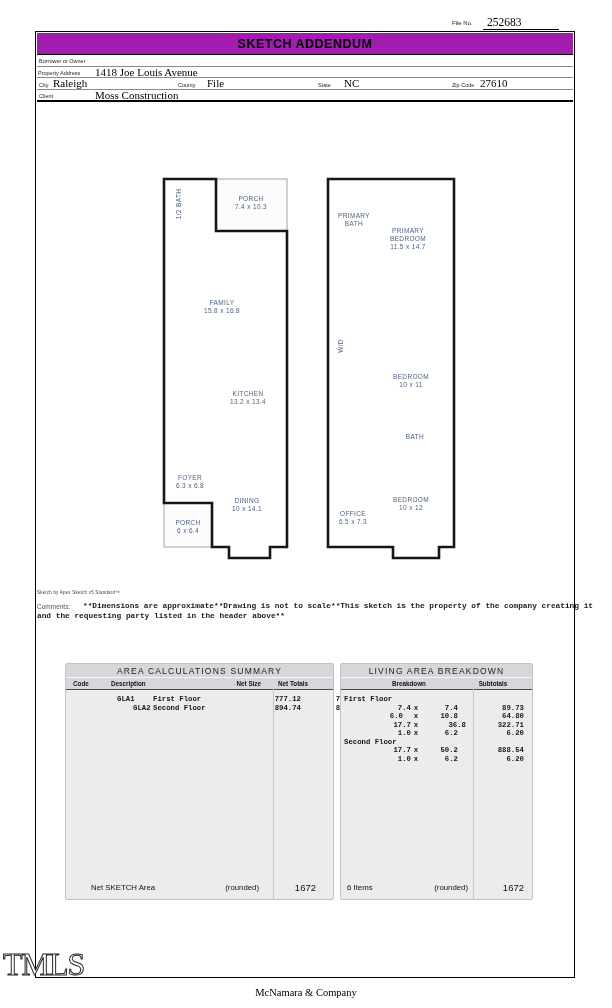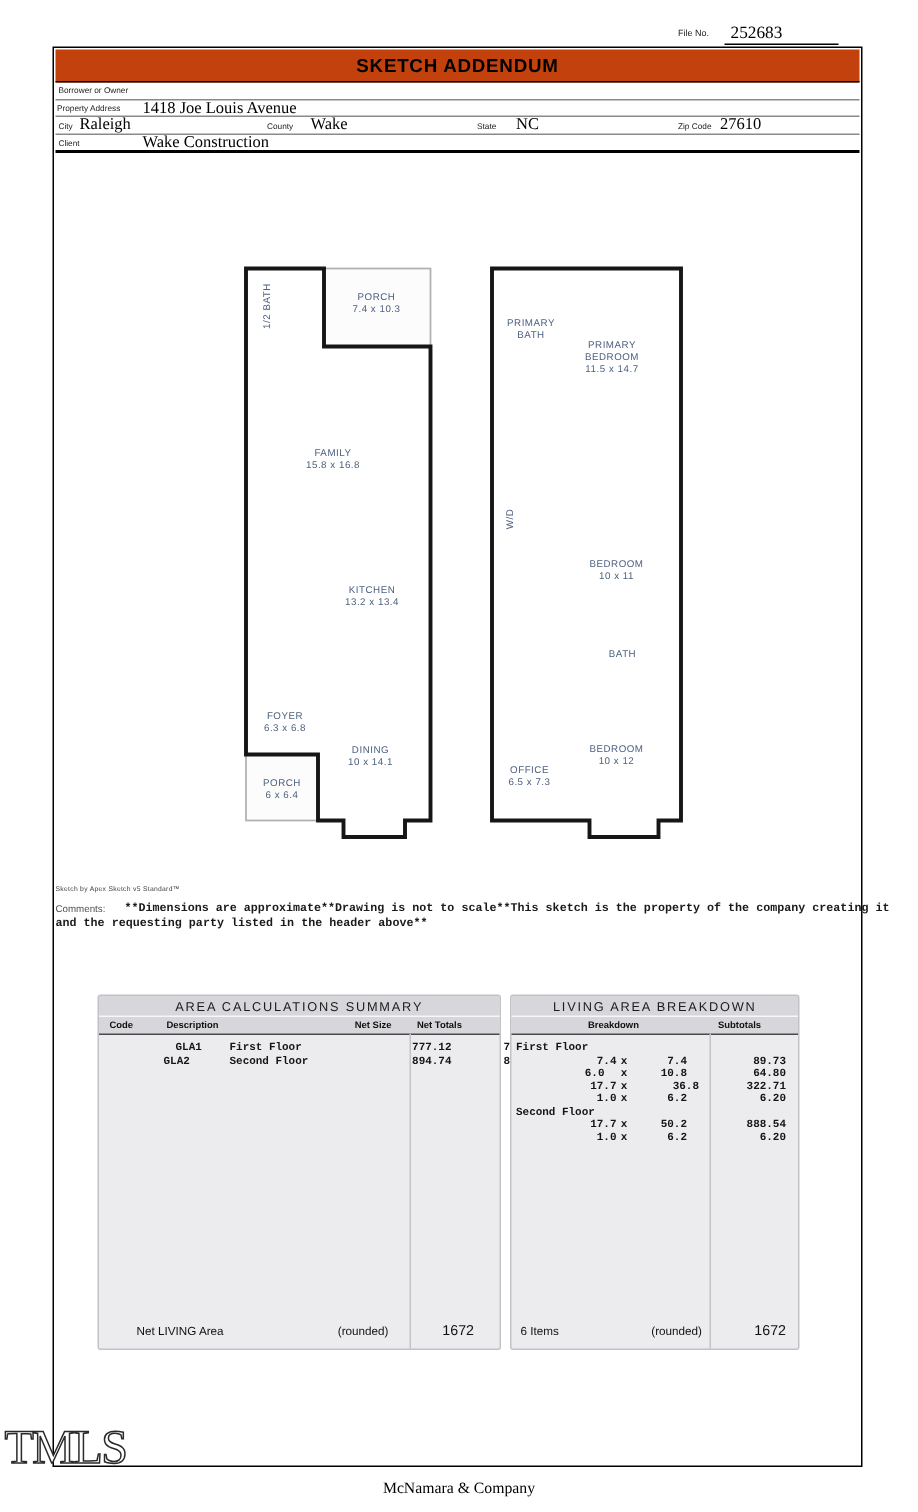--- a/index.html
+++ b/index.html
@@ -4,21 +4,21 @@
 <style>
   html,body{margin:0;padding:0;}
   body{
     position:relative;width:612px;height:1008px;background:#ffffff;
     font-family:"Liberation Sans",sans-serif;overflow:hidden;
   }
   
   .page-border{position:absolute;left:35px;top:31px;width:540px;height:947px;
     border:1.5px solid #000;box-sizing:border-box;background:#fff;}
   .title-bar{position:absolute;left:37px;top:33px;width:536px;height:21px;
-    background:#c2410c;border-bottom:1.5px solid #000;
+    background:#a21caf;border-bottom:1.5px solid #000;
     display:flex;align-items:center;justify-content:center;
     font-size:12.5px;font-weight:bold;letter-spacing:.5px;color:#000;}
   .hline{position:absolute;height:0;border-top:1px solid #8a8a8a;}
   .hline.dark{border-top:2px solid #000;}
   .lbl{position:absolute;font-size:5.5px;color:#222;white-space:nowrap;}
   .val{position:absolute;font-family:"Liberation Serif",serif;font-size:11px;color:#000;white-space:nowrap;}
   .fileno-underline{position:absolute;left:483px;top:29px;width:76px;height:0;border-top:1px solid #000;}
   
   svg.sketch{position:absolute;left:0;top:0;pointer-events:none;}
   .room{position:absolute;transform:translate(-50%,-50%);text-align:center;
@@ -65,29 +65,29 @@
 <span class="val" style="left:95px;top:55px;"></span>
 <div class="hline" style="left:37px;top:66px;width:536px;"></div>
 
 <span class="lbl" style="left:38px;top:70px;">Property Address</span>
 <span class="val" style="left:95px;top:66px;">1418 Joe Louis Avenue</span>
 <div class="hline" style="left:37px;top:77px;width:536px;"></div>
 
 <span class="lbl" style="left:39px;top:82px;">City</span>
 <span class="val" style="left:53px;top:77px;">Raleigh</span>
 <span class="lbl" style="left:178px;top:82px;">County</span>
-<span class="val" style="left:207px;top:77px;">Wake</span>
+<span class="val" style="left:207px;top:77px;">File</span>
 <span class="lbl" style="left:318px;top:82px;">State</span>
 <span class="val" style="left:344px;top:77px;">NC</span>
 <span class="lbl" style="left:452px;top:82px;">Zip Code</span>
 <span class="val" style="left:480px;top:77px;">27610</span>
 <div class="hline" style="left:37px;top:89px;width:536px;"></div>
 
 <span class="lbl" style="left:39px;top:93px;">Client</span>
-<span class="val" style="left:95px;top:89px;">Wake Construction</span>
+<span class="val" style="left:95px;top:89px;">Moss Construction</span>
 <div class="hline dark" style="left:37px;top:100px;width:536px;"></div>
 
 <svg class="sketch" width="612" height="600" viewBox="0 0 612 600">
 
   <rect x="216" y="179" width="71" height="52" fill="#fcfcfc" stroke="#b2b2b2" stroke-width="1.2"></rect>
   <rect x="164" y="503" width="48" height="44" fill="#fcfcfc" stroke="#b2b2b2" stroke-width="1.2"></rect>
 
   <path d="M164,179 L216,179 L216,231 L287,231 L287,547 L270,547 L270,558 L229,558 L229,547 L212,547 L212,503 L164,503 Z" fill="#ffffff" stroke="#161616" stroke-width="2.6" stroke-linejoin="miter"></path>
 
   <path d="M328,179 L454,179 L454,547 L439,547 L439,558 L393,558 L393,547 L328,547 Z" fill="#ffffff" stroke="#161616" stroke-width="2.6" stroke-linejoin="miter"></path>
@@ -163,28 +163,28 @@
   </div>
   <div class="vdiv" style="left:207px;top:25px;bottom:0;"></div>
   <div class="calc-body" style="padding-top:5px;margin-left:43px;">
     <div class="trow">
       <span style="left:8px;">GLA1</span>
       <span style="left:44px;">First Floor</span>
       <span class="r" style="left:130px;width:62px;">777.12</span>
       <span class="r" style="left:187px;width:66px;">777.12</span>
     </div>
     <div class="trow">
-      <span style="left:0;">GLA2</span>
+      <span style="left:24px;">GLA2</span>
       <span style="left:44px;">Second Floor</span>
       <span class="r" style="left:130px;width:62px;">894.74</span>
       <span class="r" style="left:187px;width:66px;">894.74</span>
     </div>
   </div>
   <div class="calc-footer">
-    <span style="left:25px;top:3px;">Net LIVING Area</span>
+    <span style="left:25px;top:3px;">Net SKETCH Area</span>
     <span class="r" style="left:130px;width:63px;top:3px;">(rounded)</span>
     <span class="r total" style="left:187px;width:63px;top:2px;">1672</span>
   </div>
 </div>
 
 <div class="calc-table" style="left:340px;top:663px;width:193px;height:237px;">
   <div class="calc-title">LIVING AREA BREAKDOWN</div>
   <div class="calc-cols">
     <span style="left:18px;width:100px;text-align:center;">Breakdown</span>
     <span style="left:122px;width:60px;text-align:center;">Subtotals</span>

